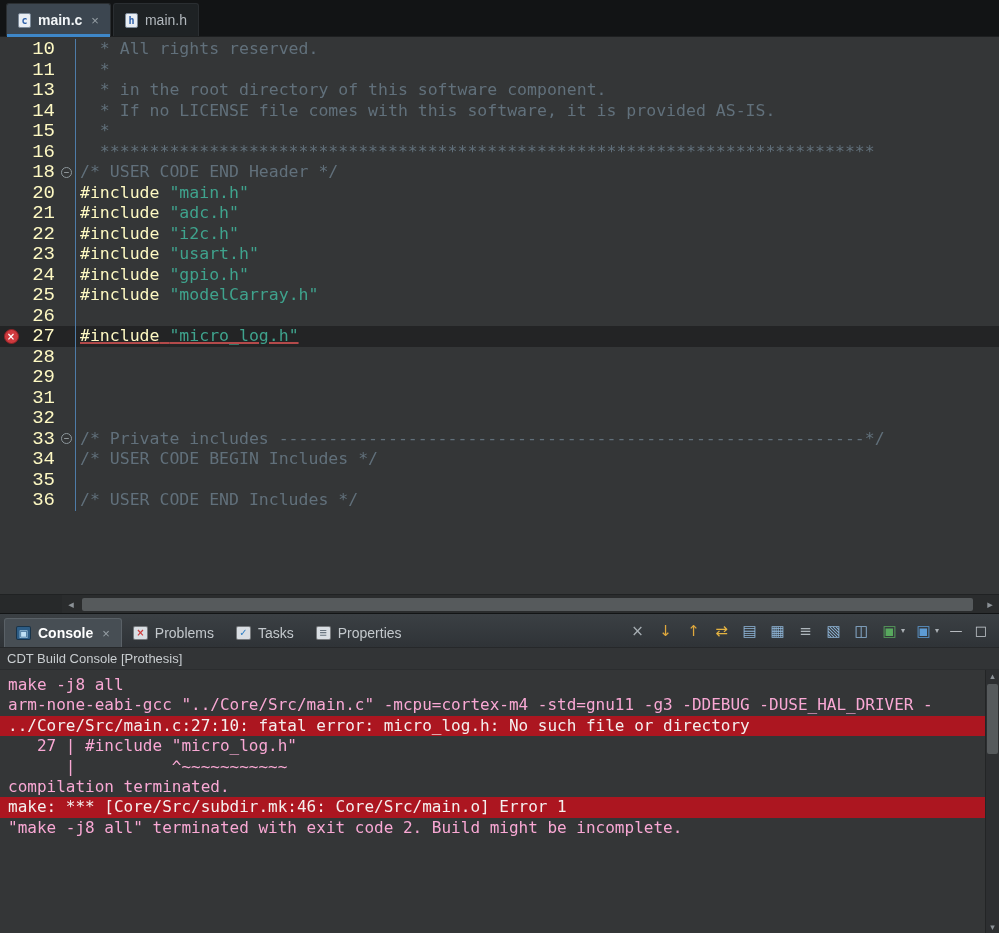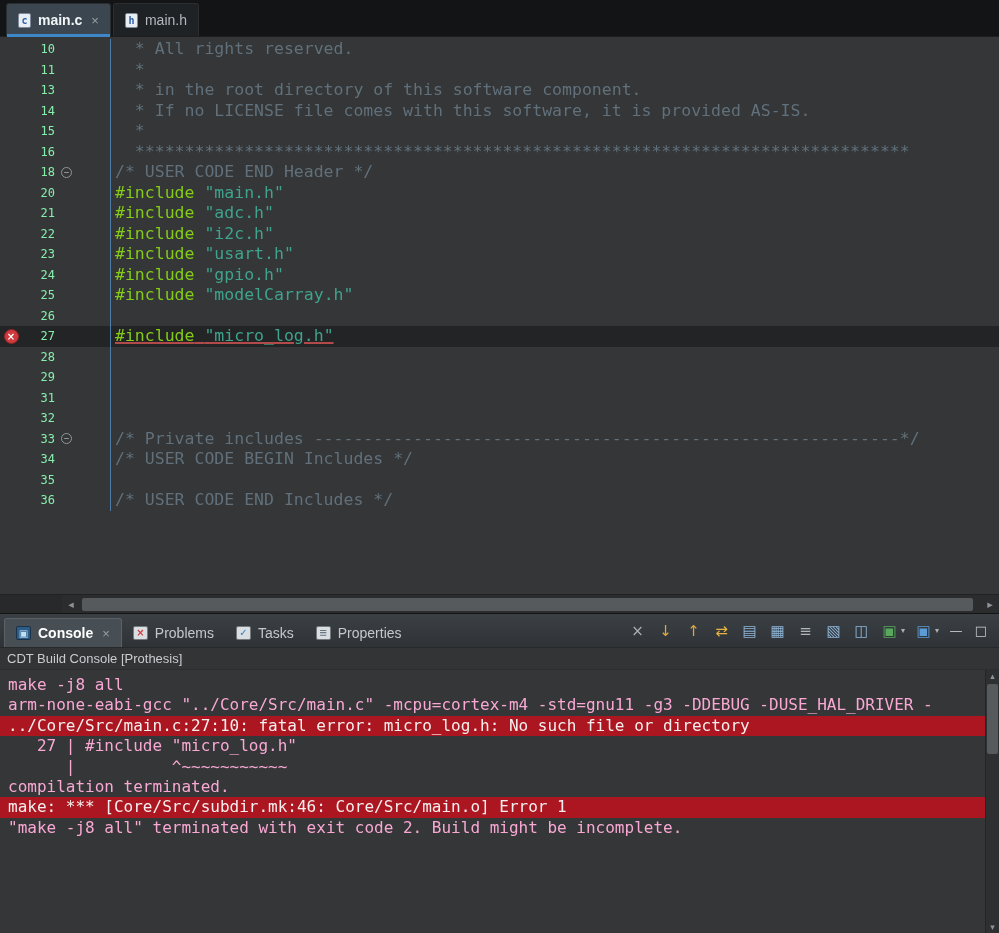--- a/index.html
+++ b/index.html
@@ -13,26 +13,26 @@
   .ficon { width:13px; height:15px; background:#e9eef4; border:1px solid #7c8a99; border-radius:2px; color:#2d5fa8; font:bold 10px "DejaVu Sans Mono",monospace; display:inline-flex; align-items:center; justify-content:center; }
   .tclose { color:#97a0a6; font-size:13px; margin-left:2px; font-weight:normal; }
 
   
   .editor { height:557px; background:#343637; overflow:hidden; font-family:"DejaVu Sans Mono",monospace; font-size:16.5px; }
   #editor-lines { padding-top:2px; }
   .eline { display:flex; height:20.5px; line-height:20.5px; white-space:pre; cursor:text; }
   .eline.current { background:#232425; }
   .ann { width:22px; flex:none; display:inline-flex; align-items:center; justify-content:center; }
   .erricon { width:15px; height:15px; border-radius:50%; background:#cf3a3e; border:1px solid #8e2326; color:#fff; font:bold 10px "DejaVu Sans",sans-serif; display:inline-flex; align-items:center; justify-content:center; line-height:13px; }
-  .lnum { width:36px; flex:none; text-align:right; color:#86efac; padding-right:3px; font-size:12px; }
+  .lnum { width:36px; flex:none; text-align:right; color:#fef9c3; padding-right:3px; font-size:19px;font-family:Liberation Mono, monospace; }
   .fold { width:17px; flex:none; display:inline-flex; align-items:center; justify-content:center; }
   .foldmark { width:11px; height:11px; border:1px solid #8d979c; border-radius:50%; color:#aeb6ba; font-size:9px; line-height:9px; display:inline-flex; align-items:center; justify-content:center; background:#343637; }
-  .code { flex:1; border-left:1px solid #4e7ca8; padding-left:4px; overflow:hidden;margin-left:35px; }
+  .code { flex:1; border-left:1px solid #4e7ca8; padding-left:4px; overflow:hidden; }
   .tok-comment { color:#61707b; }
-  .tok-directive { color:#84cc16;text-align:center; }
+  .tok-directive { color:#fef9c3;text-align:center; }
   .tok-string { color:#3fa38d; }
   .tok-plain { color:#c9cccd; }
   .err-u { text-decoration:underline; text-decoration-color:#b34a4a; text-decoration-thickness:1.5px; }
 
   
   .hscroll { height:19px; background:#2a2c2d; border-top:1px solid #202223; display:flex; align-items:center; }
   .hs-spacer { width:62px; height:100%; background:#27292a; flex:none; }
   .hs-arrow { width:18px; color:#8c9297; font-size:11px; text-align:center; font-family:"DejaVu Sans",sans-serif; flex:none; }
   .hs-track { flex:1; height:13px; position:relative; }
   .hs-thumb { position:absolute; left:2px; right:8px; top:0; height:13px; background:#565a5c; border-radius:2px; }

